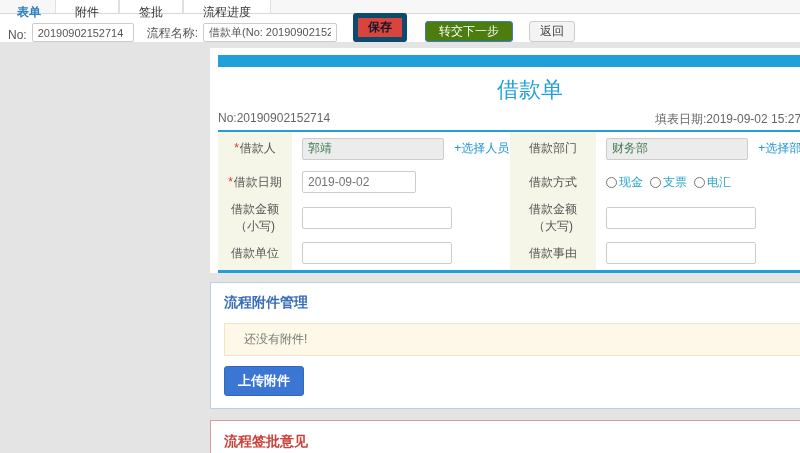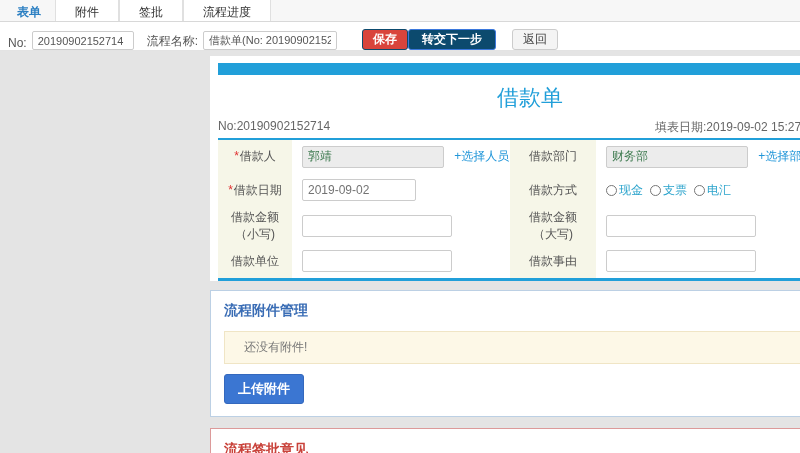--- a/index.html
+++ b/index.html
@@ -1,37 +1,37 @@
 <!DOCTYPE html>
 <html><head>
 <meta charset="utf-8">
 <style>
   * { box-sizing: border-box; margin: 0; padding: 0; }
   html,body { width:800px; height:453px; overflow:hidden;
     font-family:"Liberation Sans","DejaVu Sans",sans-serif; background:#e4e4e4; }
 
   
   .tabbar { display:flex; align-items:stretch; background:#f7f7f7;
-    border-bottom:1px solid #d8d8d8; height:22px; padding-left:7px; font-size:12px; }
+    border-bottom:1px solid #d8d8d8; height:14px; padding-left:7px; font-size:12px; }
   .tab { background:#fff; border-left:1px solid #e0e0e0; border-right:1px solid #e0e0e0;
     padding:4px 19px; color:#333; cursor:pointer; white-space:nowrap; }
   .tab.active { background:transparent; border:none; color:#2b7fc2; font-weight:bold; padding:4px 10px; margin-right:4px; }
 
   
   .toolbar { display:flex; align-items:flex-end; background:#fff;
     border-bottom:1px solid #e3e3e3; height:29px; padding:0 8px; font-size:12px; color:#555; }
   .toolbar label { margin-right:5px; white-space:nowrap; }
   .ipt { height:19px; border:1px solid #ccc; border-radius:2px; font-size:11px;
     padding:0 5px; color:#555; font-family:inherit; }
   #no-input { width:102px; margin-right:13px; }
   #flow-input { width:134px; }
   .btn { font-size:12px; border-radius:3px; cursor:pointer; font-family:inherit;
     padding:3px 10px; line-height:13px; }
-  .btn-save { background:#d9443c; border:1px solid #0c4a6e; color:#ffffff; font-weight:bold; margin-left:25px; }
-  .btn-next { background:#0c4a6e; border:1px solid #3b78dd; color:#fff; font-weight:bold; padding:3px 13px; }
+  .btn-save { background:#d9443c; border:5px solid #0c4a6e; color:#0f172a; font-weight:bold; margin-left:16px; }
+  .btn-next { background:#4d7c0f; border:1px solid #3b78dd; color:#fff; font-weight:normal; margin-left:18px; padding:3px 13px; }
   .btn-back { background:#f4f4f4; border:1px solid #ccc; color:#444; margin-left:16px; }
 
   
   .content { padding:5px 0 0 210px; }
   .panel { background:#fff; width:640px; }
 
   
   .form-panel { padding:7px 8px 0 8px; }
   .bluebar { height:12px; background:#219fd9; }
   .form-title { text-align:center; color:#219fd9; font-size:22px; padding:8px 0 5px; }

